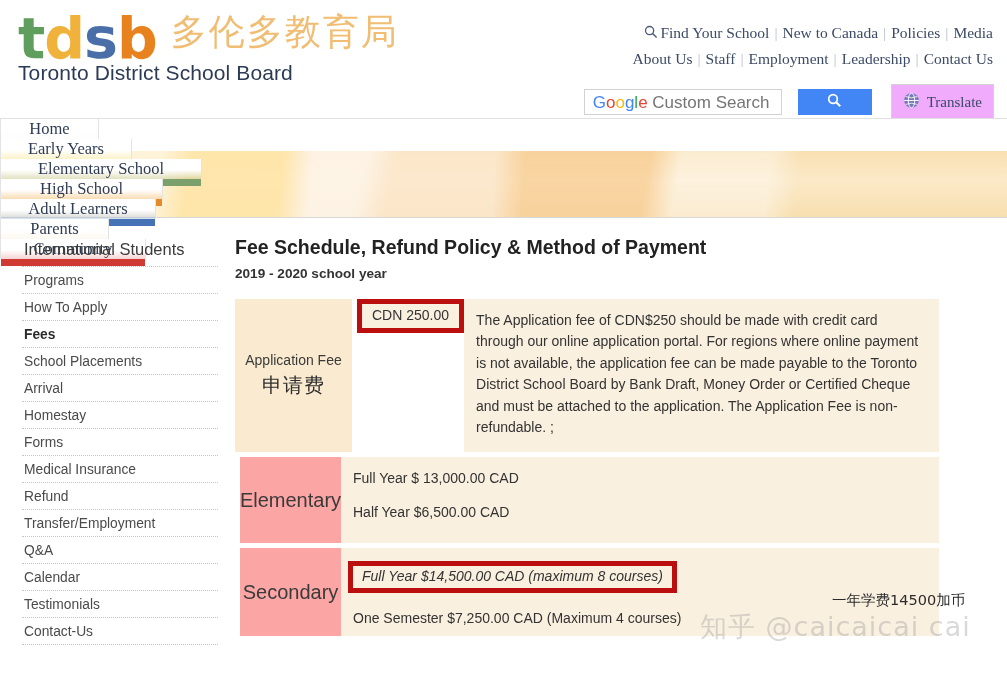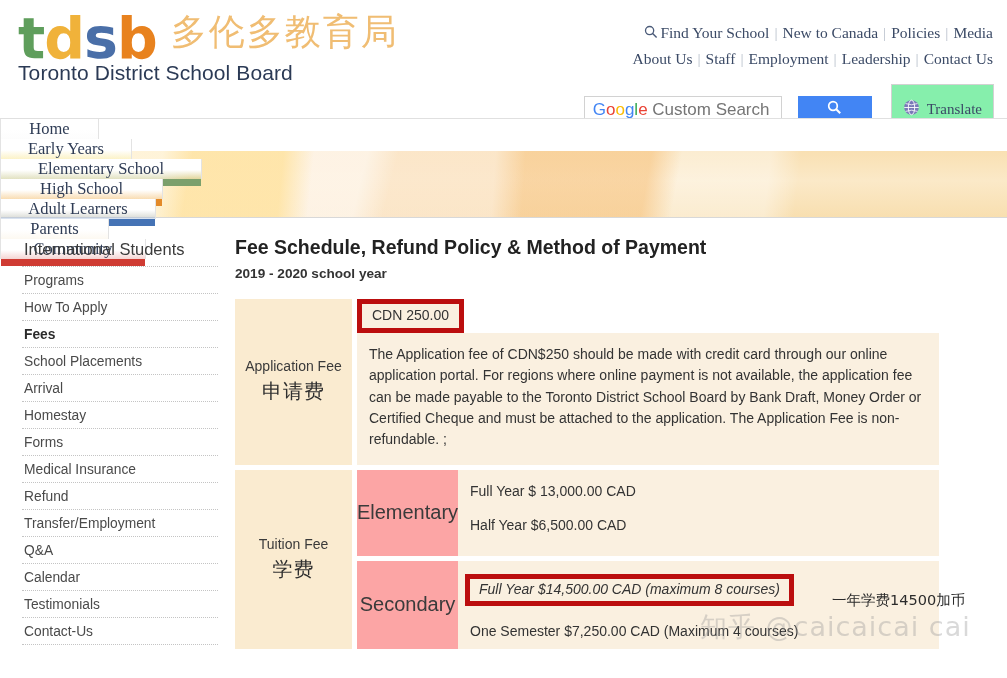--- a/index.html
+++ b/index.html
@@ -102,23 +102,23 @@
     margin-left: 16px;
     background: #4285f4;
     border: none;
     display: flex; align-items: center; justify-content: center;
     cursor: pointer;
   }
   .translate-btn {
     margin-left: 19px;
     height: 26px;
     border: 1px solid #d2d2d2;
-    background: #86efac;
+    background: #f0abfc;
     display: flex; align-items: center;
-    padding: 11px 11px;
+    padding: 4px 11px;
     cursor: pointer;
   }
   .translate-btn .tlabel {
     font-family: "Liberation Serif", serif;
     font-size: 15px;
     color: #3b4a66;
     margin-left: 7px;
   }
 
   
@@ -242,21 +242,21 @@
     background: #fca5a5;
     display: flex;
     align-items: center;
     justify-content: center;
     font-size: 20px;
     color: #3a3a3a;
     margin-left: 5px;
     box-sizing: border-box;
   }
 
-  .app-fee-col { flex: 1; margin-left: 5px; display: flex; flex-direction: column; }
+  .app-fee-col { flex: 1; margin-left: 5px; display: flex; flex-direction: row; }
   .redbox {
     display: inline-block;
     border: 5px solid #bb0e0e;
     background: #faf0e0;
     padding: 3px 10px 4px 10px;
     font-size: 14px;
     color: #333;
     align-self: flex-start;
     line-height: 1.2;
   }
@@ -439,24 +439,20 @@
             <span>Application Fee</span>
             <span class="cn">申请费</span>
           </div>
           <div class="app-fee-col">
             <div class="redbox">CDN 250.00</div>
             <div class="app-body">The Application fee of CDN$250 should be made with credit card through our online application portal. For regions where online payment is not available, the application fee can be made payable to the Toronto District School Board by Bank Draft, Money Order or Certified Cheque and must be attached to the application. The Application Fee is non-refundable. ;</div>
           </div>
         </div>
 
         <div class="fee-row">
-          <div class="cell-label">
-            <span>Tuition Fee</span>
-            <span class="cn">学费</span>
-          </div>
           <div class="tuition-right">
 
             <div class="tuition-sub-row" style="height:86px;">
               <div class="cell-sub" style="margin-left:0;">Elementary</div>
               <div class="lines">
                 <div class="ln">Full Year $ 13,000.00 CAD</div>
                 <div class="ln">Half Year $6,500.00 CAD</div>
               </div>
             </div>
 

